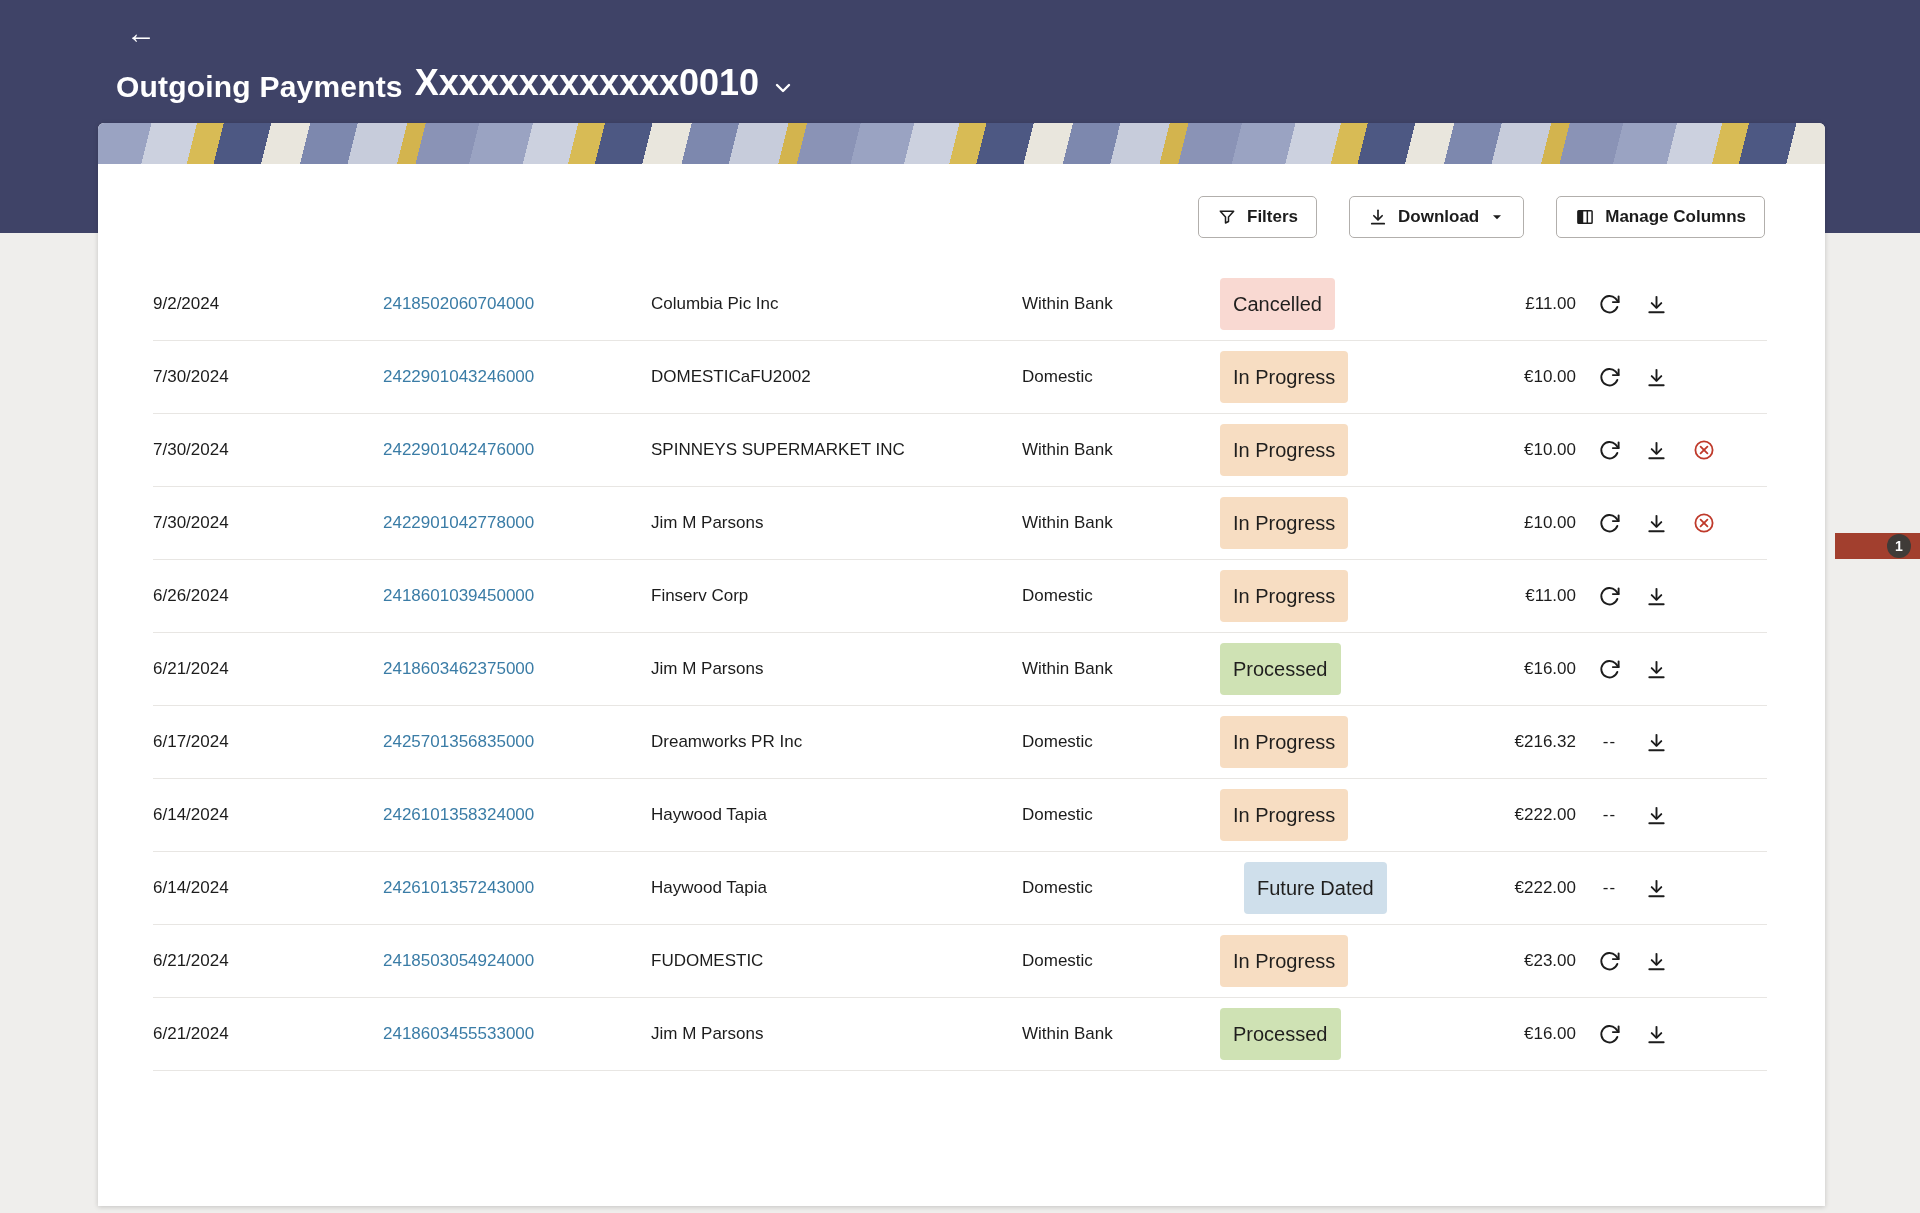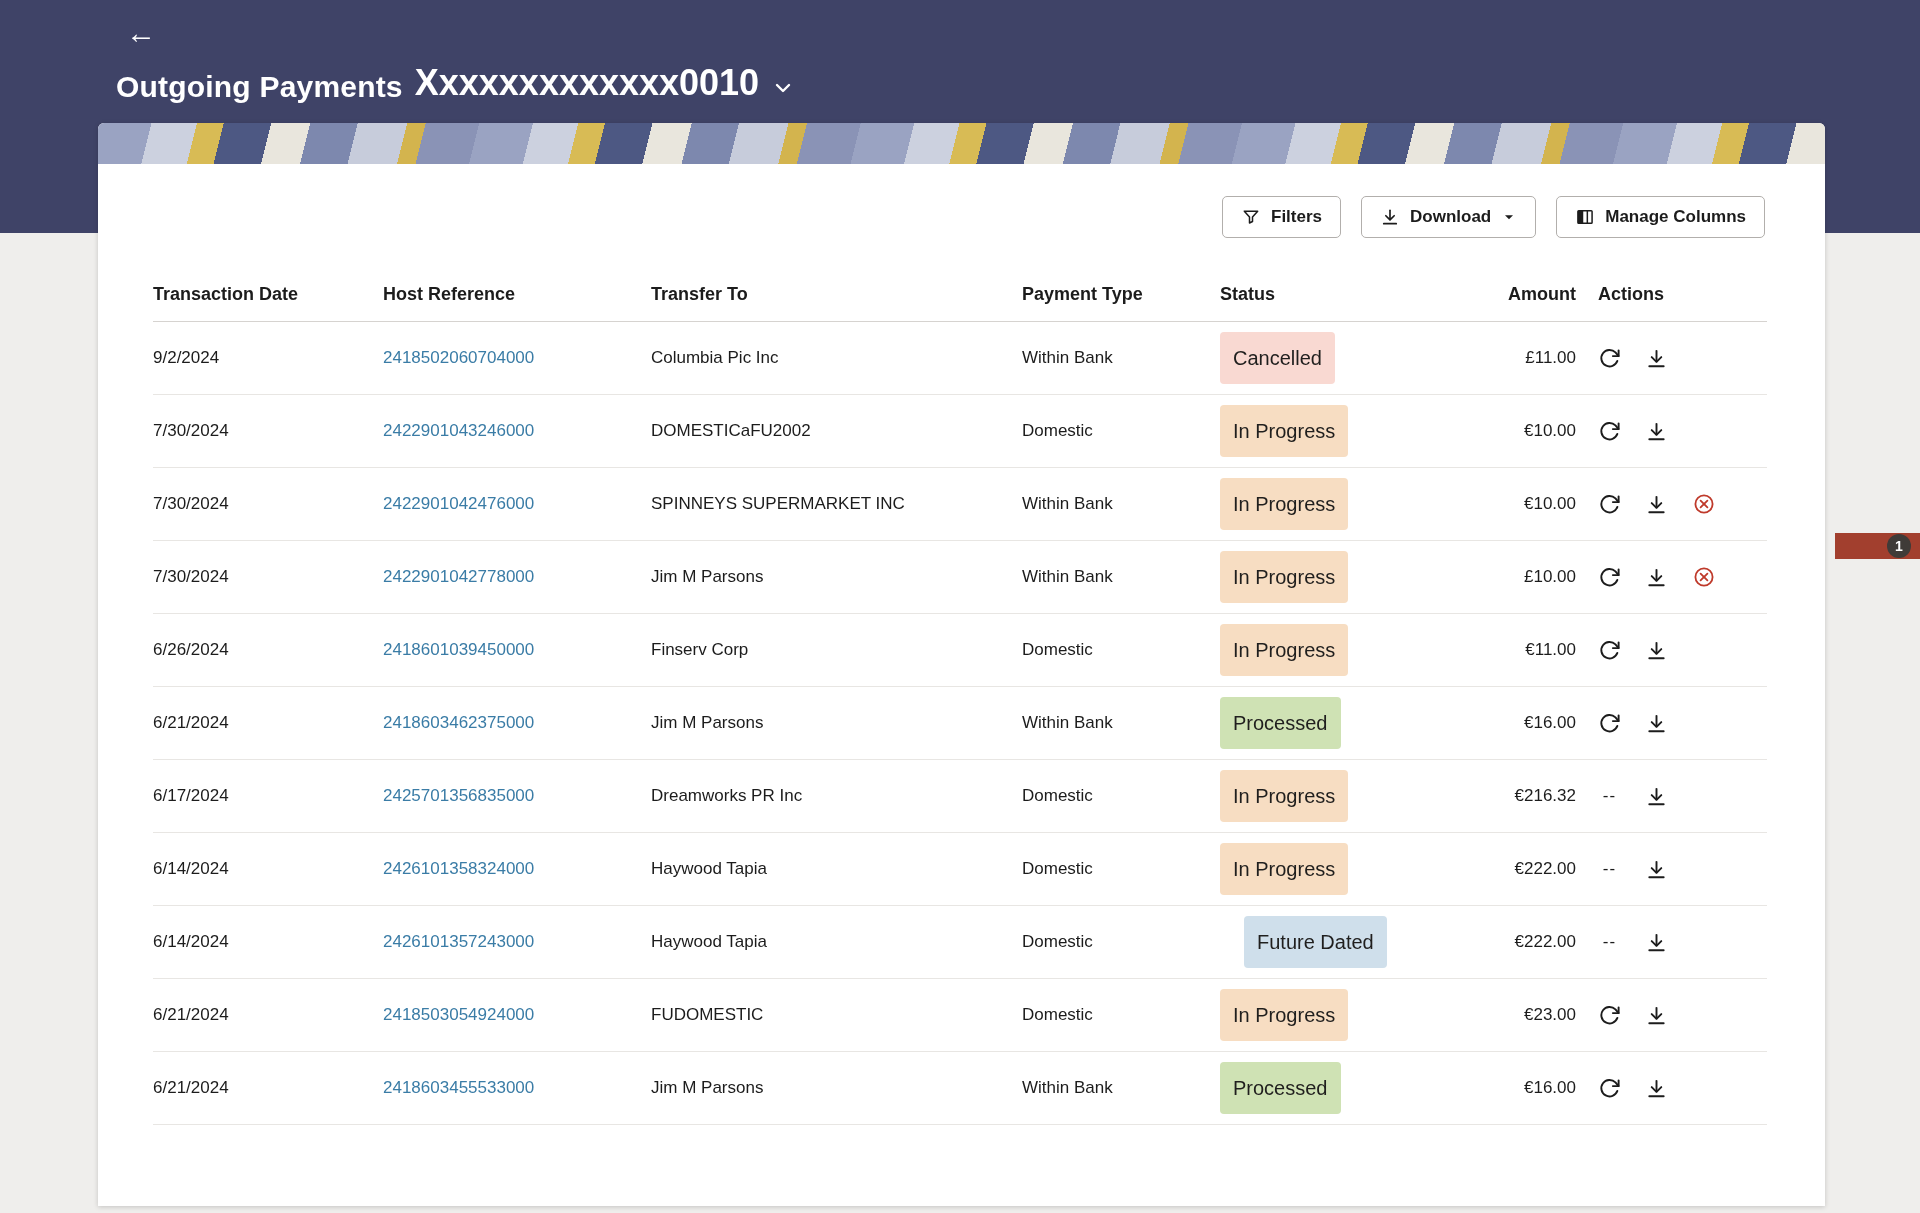--- a/index.html
+++ b/index.html
@@ -41,21 +41,21 @@
     background:
       repeating-linear-gradient(104deg,
         #9aa3c2 0 52px, #ccd1df 52px 96px, #d8bb55 96px 122px,
         #4d5883 122px 168px, #e9e6dd 168px 206px, #7d88ae 206px 252px,
         #c7ccdb 252px 300px, #d3b44e 300px 318px, #8a93b6 318px 370px);
   }
 
   
   .toolbar {
     display:flex; justify-content:flex-end; align-items:center;
-    gap:20px; padding:32px 60px 0 12px;
+    gap:32px; padding:32px 60px 0 12px;
   }
   .btn {
     display:inline-flex; align-items:center; gap:10px;
     height:42px; padding:0 18px;
     background:#ffffff; border:1px solid #b2afac; border-radius:5px;
     font-family:"Liberation Sans", sans-serif;
     font-size:17px; font-weight:600; color:#1c1c1c; cursor:pointer;
     white-space:nowrap;
   }
   .btn svg { display:block; }
@@ -160,29 +160,20 @@
             <rect x="3.5" y="4.5" width="5.4" height="15" fill="#1c1c1c" stroke="none"></rect>
             <line x1="9" y1="4.5" x2="9" y2="19.5"></line>
             <line x1="14.8" y1="4.5" x2="14.8" y2="19.5"></line>
           </svg>
       </span>
       <span>Manage Columns</span>
     </button>
   </div>
 
   <div class="table">
-    <div class="thead">
-        <div class="th">Transaction Date</div>
-        <div class="th">Host Reference</div>
-        <div class="th">Transfer To</div>
-        <div class="th">Payment Type</div>
-        <div class="th">Status</div>
-        <div class="th th-amount">Amount</div>
-        <div class="th th-actions">Actions</div>
-      </div>
     <div>
   <div class="row">
     <div class="cell">9/2/2024</div>
     <div class="cell"><a class="ref">2418502060704000</a></div>
     <div class="cell">Columbia Pic Inc</div>
     <div class="cell">Within Bank</div>
     <div class="cell"><span class="badge" style="background: rgb(249, 217, 210); color: rgb(32, 31, 30);">Cancelled</span></div>
     <div class="cell amount">£11.00</div>
     <div class="cell actions">
             <span class="action-icon">

